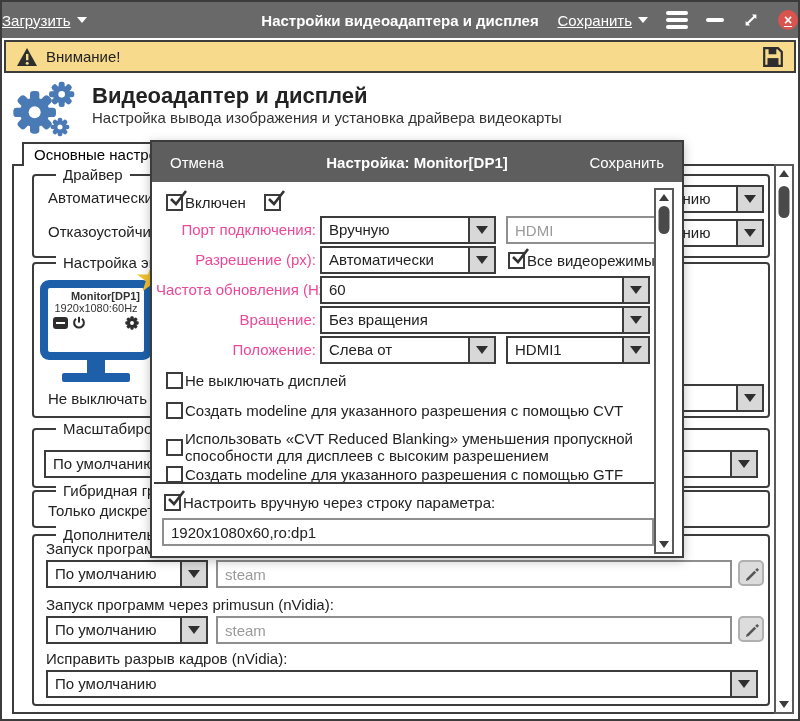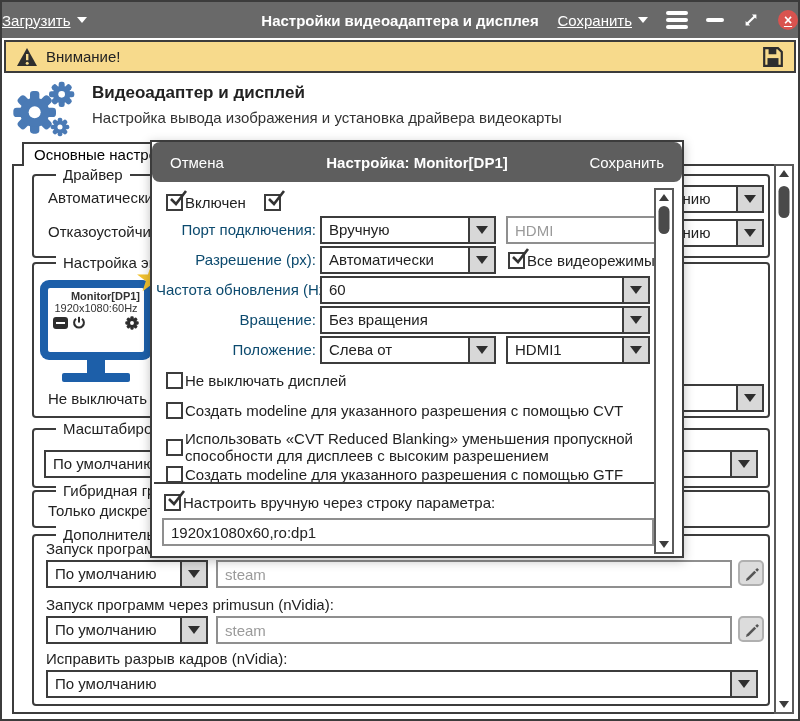--- a/index.html
+++ b/index.html
@@ -14,21 +14,21 @@
   .burger span{display:block;width:22px;height:4px;background:#fff;border-radius:2px;}
   .minbar{display:block;width:18px;height:4px;background:#fff;border-radius:2px;}
   .closebtn{width:20px;height:20px;border-radius:50%;background:#d9534f;color:#fff;display:flex;align-items:center;justify-content:center;font-size:14px;font-weight:bold;line-height:1;}
   
   .warnbar{position:absolute;left:2px;right:2px;top:38px;height:33px;background:#f7da8c;border:2px solid #3c3c3c;box-sizing:border-box;display:flex;align-items:center;padding:0 10px;gap:8px;}
   .warn-text{font-size:15px;color:#222;}
   .warn-save{margin-left:auto;display:flex;align-items:center;}
   
   .pagehead{position:absolute;left:0;top:71px;width:100%;height:69px;background:#fff;}
   .gears{position:absolute;left:10px;top:6px;width:72px;height:60px;}
-  .ph-title{position:absolute;left:90px;top:10px;font-size:17px;font-weight:bold;color:#222;}
+  .ph-title{position:absolute;left:90px;top:10px;font-size:22px;font-weight:bold;color:#222;}
   .ph-sub{position:absolute;left:90px;top:36px;font-size:15px;color:#333;}
   
   .tab{position:absolute;left:20px;top:140px;width:148px;height:24px;border:2px solid #3c3c3c;border-bottom:none;background:#fff;box-sizing:border-box;font-size:15px;line-height:21px;padding-left:10px;white-space:nowrap;overflow:hidden;z-index:2;}
   .content{position:absolute;left:10px;top:162px;width:764px;height:550px;border:2px solid #3c3c3c;background:#fff;box-sizing:border-box;}
   
   .sbv{position:absolute;box-sizing:border-box;border:2px solid #5a5a5a;background:#fff;}
   .sbv .up{position:absolute;top:4px;left:50%;transform:translateX(-50%);width:0;height:0;border-left:5px solid transparent;border-right:5px solid transparent;border-bottom:7px solid #3c3c3c;}
   .sbv .down{position:absolute;bottom:4px;left:50%;transform:translateX(-50%);width:0;height:0;border-left:5px solid transparent;border-right:5px solid transparent;border-top:7px solid #3c3c3c;}
   .sbv .thumb{position:absolute;left:50%;transform:translateX(-50%);width:11px;background:#4a4a4a;border-radius:6px;}
   .mainsb{right:4px;top:162px;height:550px;width:20px;}
@@ -59,25 +59,25 @@
   .mon-mode{font-size:11px;color:#333;text-align:center;}
   .mon-icons{display:flex;align-items:center;gap:4px;margin-top:2px;padding:0 1px;}
   .mon-minus{width:15px;height:12px;background:#2e2e2e;border-radius:3px;display:flex;align-items:center;justify-content:center;}
   .mon-minus i{display:block;width:9px;height:2.5px;background:#fff;}
   .mon-gear{margin-left:auto;display:flex;}
   .mon-neck{width:18px;height:13px;background:#1d5fa9;margin:0 auto;}
   .mon-base{width:68px;height:9px;background:#1d5fa9;border-radius:2px;margin:0 auto;}
   .mon-star{position:absolute;right:-16px;top:-20px;font-size:37px;color:#f2c22f;line-height:1;}
   
   .modal{position:absolute;left:148px;top:138px;width:534px;height:418px;background:#fff;border:2px solid #3c3c3c;box-sizing:border-box;z-index:10;box-shadow:0 3px 10px rgba(0,0,0,.25);}
-  .modal-head{position:absolute;left:0;top:0;width:100%;height:40px;background:#5e5e5e;color:#fff;display:flex;align-items:center;box-sizing:border-box;padding:0 18px;border-radius:8px;}
+  .modal-head{position:absolute;left:0;top:0;width:100%;height:40px;background:#5e5e5e;color:#fff;display:flex;align-items:center;box-sizing:border-box;padding:0 18px;}
   .mh-btn{font-size:15px;color:#fff;}
   .mh-title{position:absolute;left:50%;transform:translateX(-50%);font-size:15px;font-weight:bold;white-space:nowrap;}
   .mh-save{margin-left:auto;}
-  .mlabel{position:absolute;width:160px;left:4px;text-align:right;font-size:15px;color:#0c4a6e;line-height:28px;white-space:nowrap;}
+  .mlabel{position:absolute;width:160px;left:4px;text-align:right;font-size:15px;color:#ec4899;line-height:28px;white-space:nowrap;}
   .modal-sep{position:absolute;left:2px;top:340px;width:502px;height:0;border-top:2px solid #3c3c3c;}
   .modalsb{right:8px;top:46px;height:366px;width:20px;}
 </style>
 </head>
 <body>
 
 <div class="win">
 
   <div class="titlebar">
     <div class="tb-btn">

